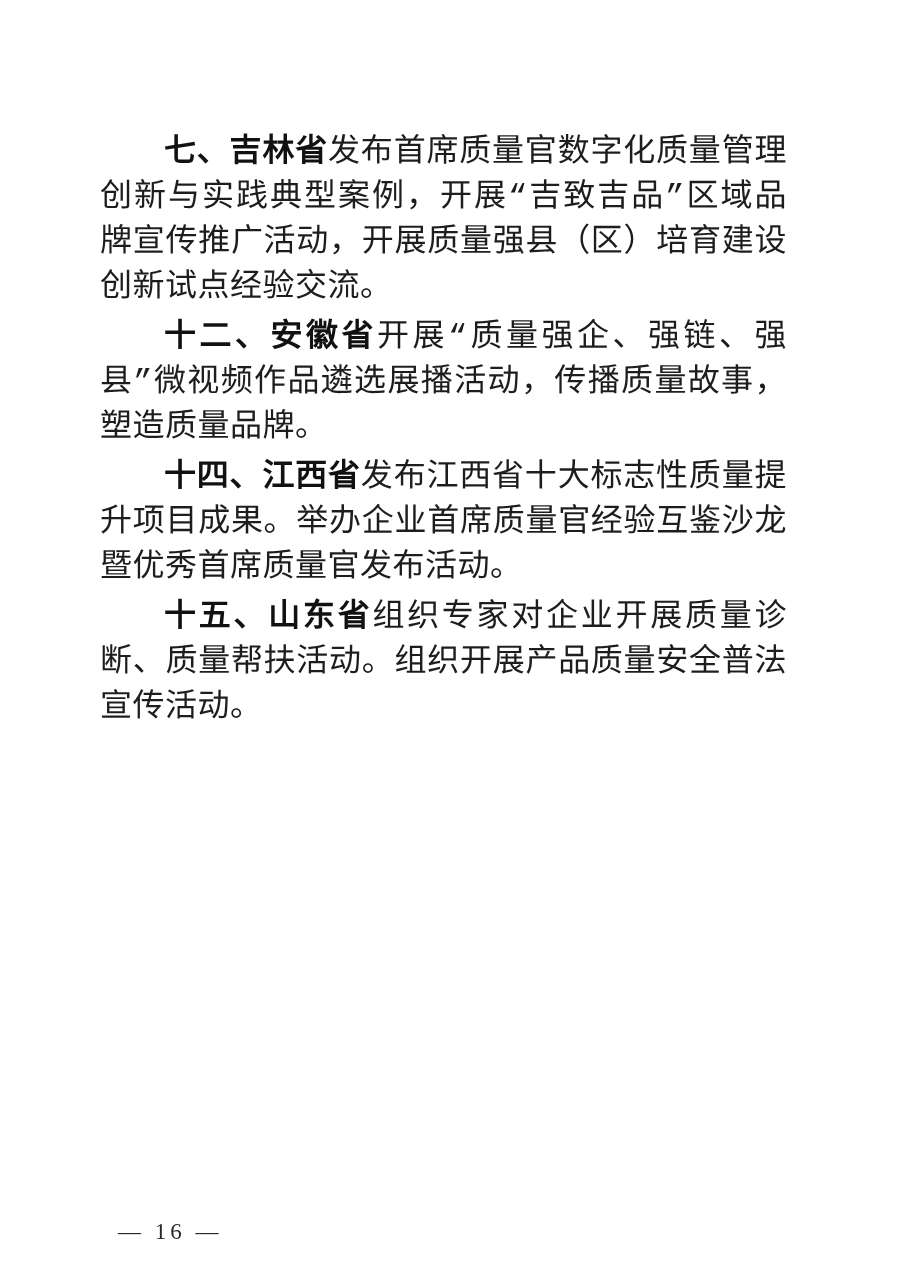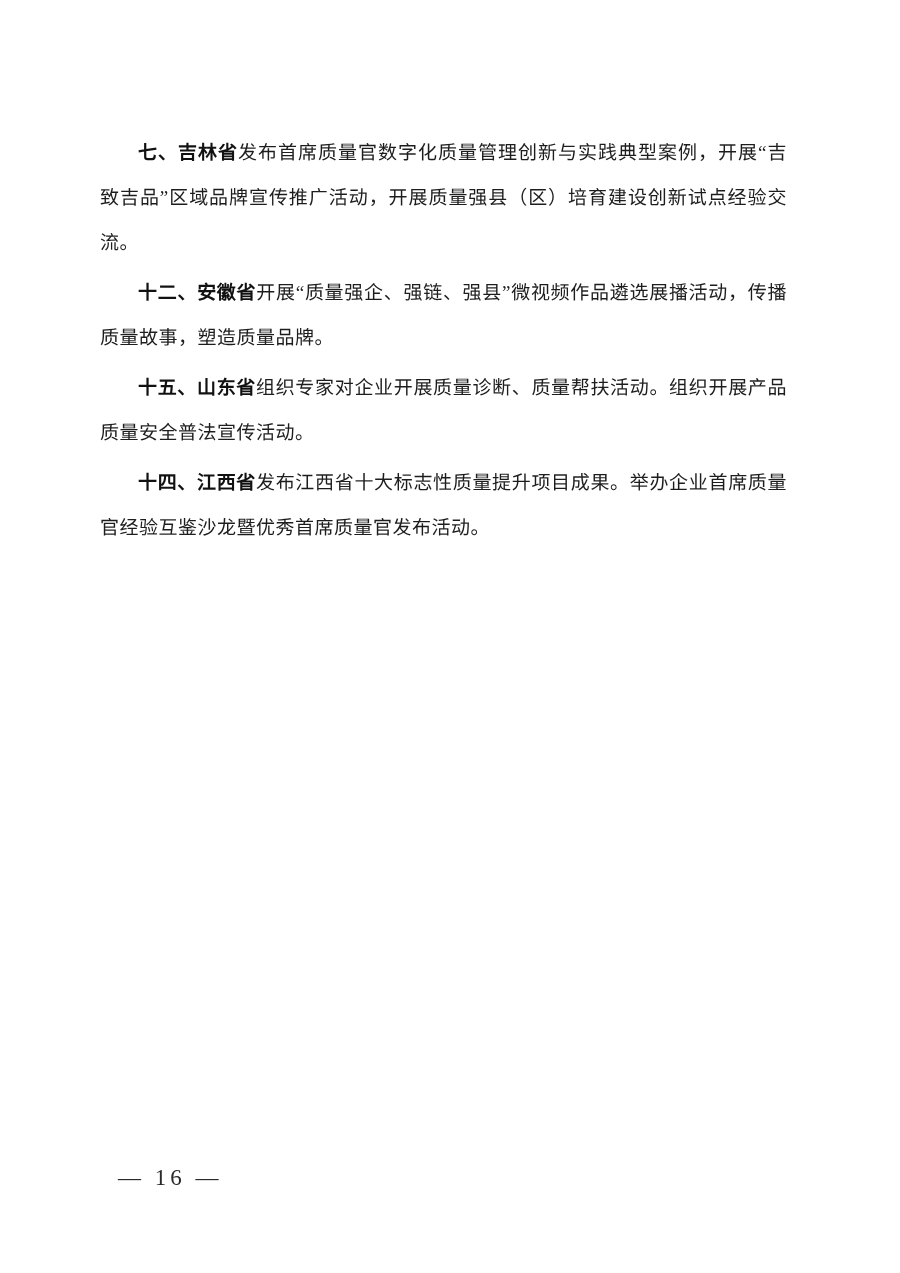--- a/index.html
+++ b/index.html
@@ -20,36 +20,37 @@
     background: #ffffff;
   }
   .content {
     position: absolute;
     left: 100px;
     top: 130px;
     width: 703px;
   }
   p.para {
     margin: 0 16px 5px 0;
-    font-size: 19px;
+    font-size: 32px;
     line-height: 45px;
     color: #1d1d1d;
     text-align: justify;
     text-indent: 2em;
     letter-spacing: 0.5px;
     word-break: break-all;
+    font-family: Liberation Mono, monospace;
   }
   p.para .lead {
     font-weight: 700;
     color: #111111;
   }
   .footer {
     position: absolute;
     left: 118px;
-    top: 1165px;
+    top: 1219px;
     font-size: 23px;
     color: #2a2a2a;
     letter-spacing: 4px;
     white-space: nowrap;
   }
 </style>
 </head>
 <body>
 
 <div class="page">
@@ -57,20 +58,20 @@
 
     <p class="para"><span class="lead">七、吉林省</span><span>发布首席质量官数字化质量管理创新与实践典型案例，开展“吉致吉品”区域品牌宣传推广活动，开展质量强县（区）培育建设创新试点经验交流。</span></p>
 
 
 
 
 
     <p class="para"><span class="lead">十二、安徽省</span><span>开展“质量强企、强链、强县”微视频作品遴选展播活动，传播质量故事，塑造质量品牌。</span></p>
 
 
+    <p class="para"><span class="lead">十四、江西省</span><span>发布江西省十大标志性质量提升项目成果。举办企业首席质量官经验互鉴沙龙暨优秀首席质量官发布活动。</span></p>
+
     <p class="para"><span class="lead">十五、山东省</span><span>组织专家对企业开展质量诊断、质量帮扶活动。组织开展产品质量安全普法宣传活动。</span></p>
-
-    <p class="para"><span class="lead">十四、江西省</span><span>发布江西省十大标志性质量提升项目成果。举办企业首席质量官经验互鉴沙龙暨优秀首席质量官发布活动。</span></p>
 
   </div>
 
   <div class="footer">— 16 —</div>
 </div>
 
 </body></html>

